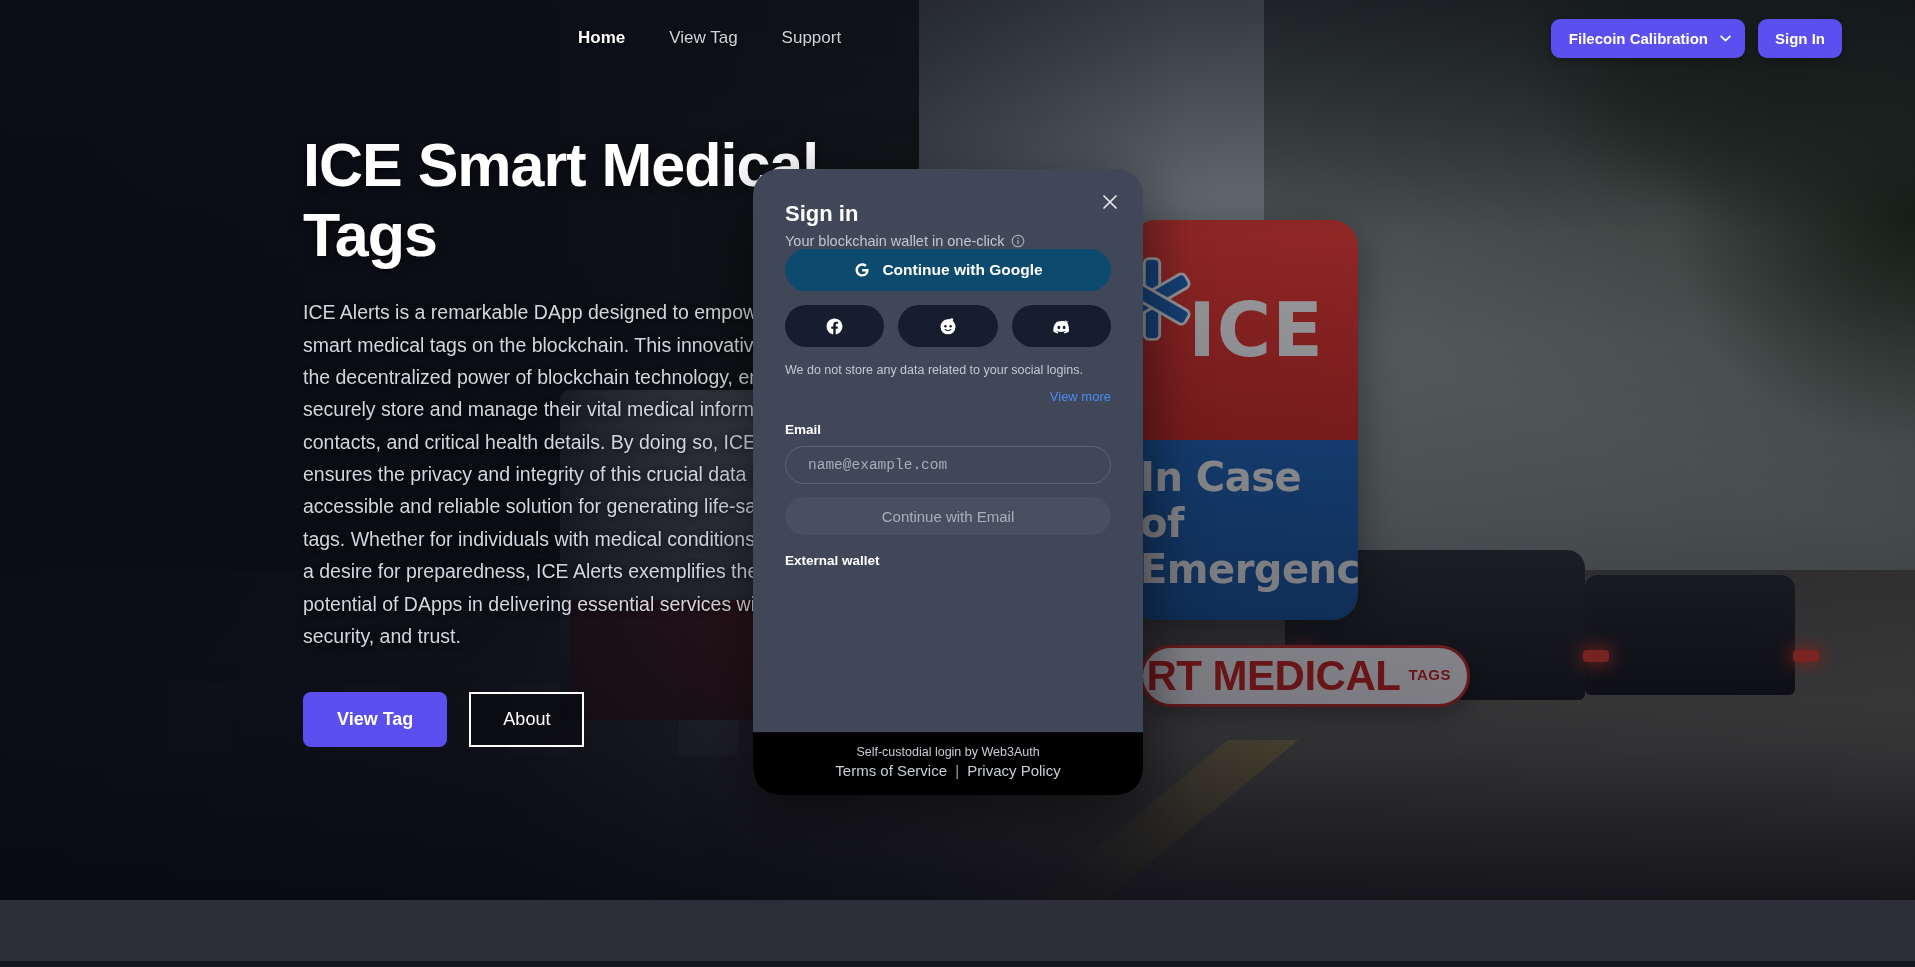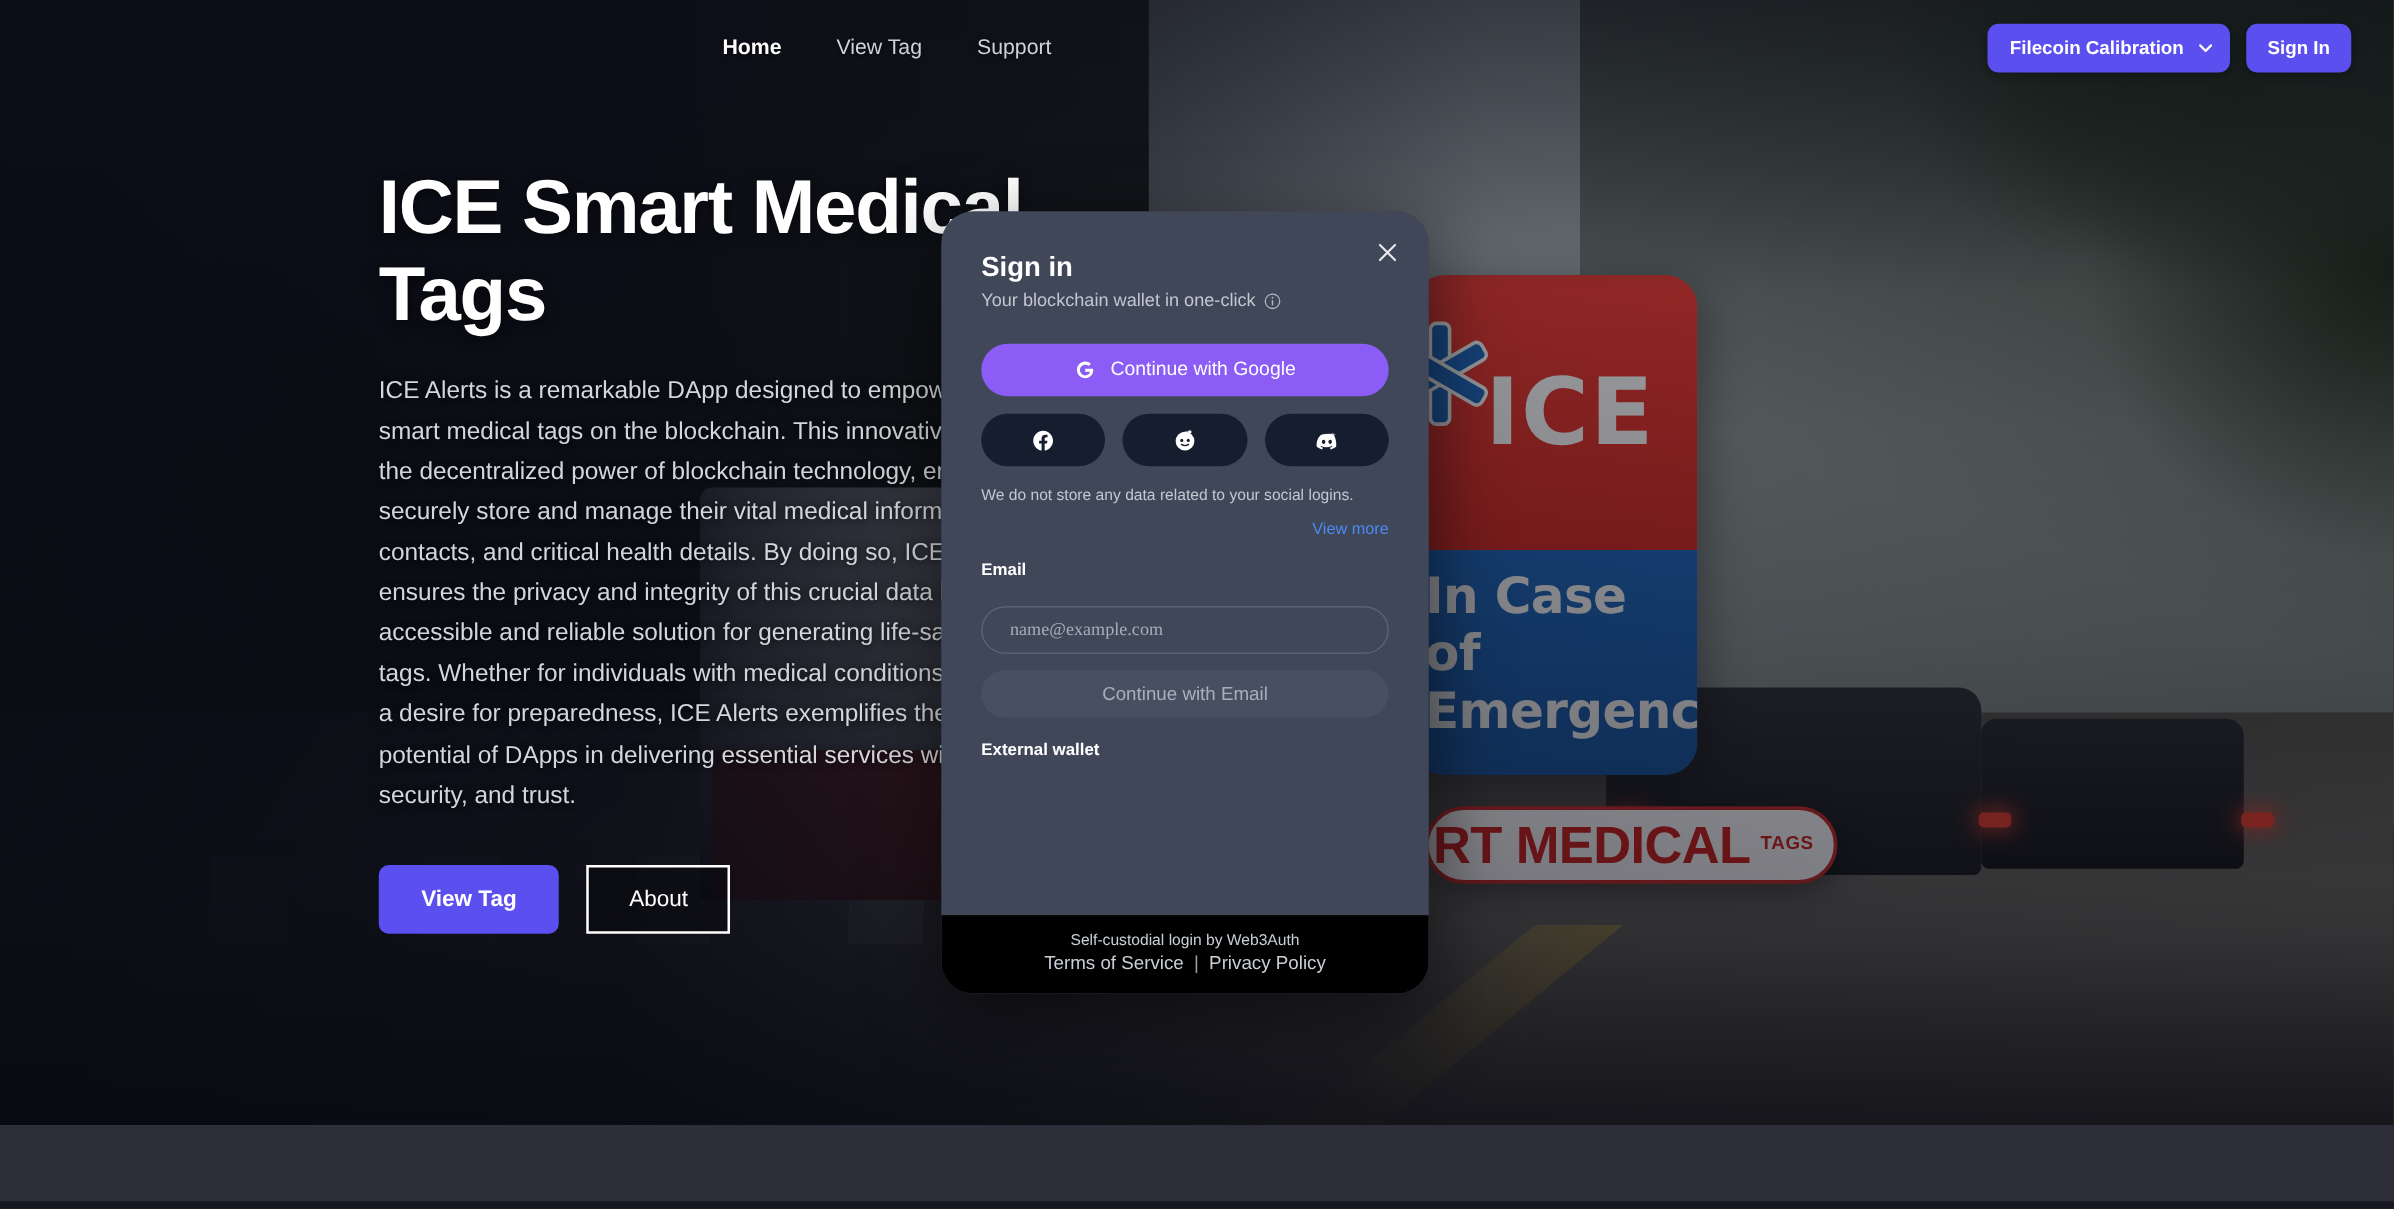--- a/index.html
+++ b/index.html
@@ -154,21 +154,21 @@
   .navbar {
     position: absolute; left: 0; top: 0; width: 100%; height: 76px;
     display: flex; align-items: center; z-index: 40;
   }
   .nav-links { display: flex; align-items: center; gap: 44px; margin-left: 578px; }
   .nav-link {
     font-size: 17px; color: #cfd2d6; text-decoration: none; cursor: pointer;
     text-shadow: 0 1px 3px rgba(0,0,0,.6);
   }
   .nav-link.active { color: #ffffff; font-weight: 700; }
-  .nav-right { margin-left: auto; display: flex; align-items: center; gap: 13px; padding-right: 34px; }
+  .nav-right { margin-left: auto; display: flex; align-items: center; gap: 13px; padding-right: 73px; }
   .chain-select {
     display: flex; align-items: center; gap: 12px;
     background: #5b4ff0; color: #fff; font-size: 15px; font-weight: 700;
     border: none; border-radius: 9px; padding: 11px 14px 11px 18px; cursor: pointer;
     box-shadow: 0 2px 8px rgba(0,0,0,.3);
   }
   .chevron { width: 11px; height: 7px; }
   .signin-btn {
     background: #5b4ff0; color: #fff; font-size: 15px; font-weight: 700;
     border: none; border-radius: 9px; padding: 11px 17px; cursor: pointer;
@@ -211,41 +211,41 @@
     border: none; background: transparent; padding: 0;
   }
   .modal-title { font-size: 22px; font-weight: 700; color: #ffffff; }
   .modal-sub {
     margin-top: 6px; font-size: 14.5px; color: #c2c7d0;
     display: flex; align-items: center; gap: 6px;
   }
   .info-icon { width: 14px; height: 14px; opacity: .85; cursor: pointer; }
 
   .btn-google {
-    margin-top: 26px; width: 100%; height: 42px;
-    background: #8b5cf6; color: #ffffff; border: none; border-radius: 21px;
-    font-size: 15.5px; font-weight: 400; cursor: pointer;
+    width: 100%; height: 42px;
+    background: #0c4a6e; color: #ffffff; border: none; border-radius: 21px;
+    font-size: 15.5px; font-weight: 700; cursor: pointer;
     display: flex; align-items: center; justify-content: center; gap: 11px;
   }
   .social-row { margin-top: 14px; display: flex; gap: 14px; }
   .social-btn {
     flex: 1; height: 42px; background: #161d2e; border: none; border-radius: 21px;
     cursor: pointer; display: flex; align-items: center; justify-content: center;
   }
   .social-note { margin-top: 16px; font-size: 12.5px; color: #c3c8d1; }
   .view-more {
     margin-top: 12px; text-align: right; font-size: 13px; color: #4a8bf5;
     cursor: pointer; text-decoration: none; display: block;
   }
   .field-label { margin-top: 18px; font-size: 13.5px; font-weight: 700; color: #ffffff; }
   .email-input {
-    margin-top: 22px; width: 100%; height: 38px;
+    margin-top: 9px; width: 100%; height: 38px;
     background: transparent; border: 1px solid #5d6679; border-radius: 19px;
     padding: 0 22px; color: #e6e8ec; font-size: 14.5px;
-    font-family: Liberation Serif, serif; outline: none;
+    font-family: Liberation Mono, monospace; outline: none;
   }
   .email-input::placeholder { color: #a7adb9; }
   .btn-email {
     margin-top: 13px; width: 100%; height: 38px;
     background: #474f60; color: #a9afba; border: none; border-radius: 19px;
     font-size: 15px; cursor: not-allowed;
   }
   .btn-wallet {
     margin-top: 11px; width: 100%; height: 42px;
     background: #0b63f6; color: #ffffff; border: none; border-radius: 21px;

